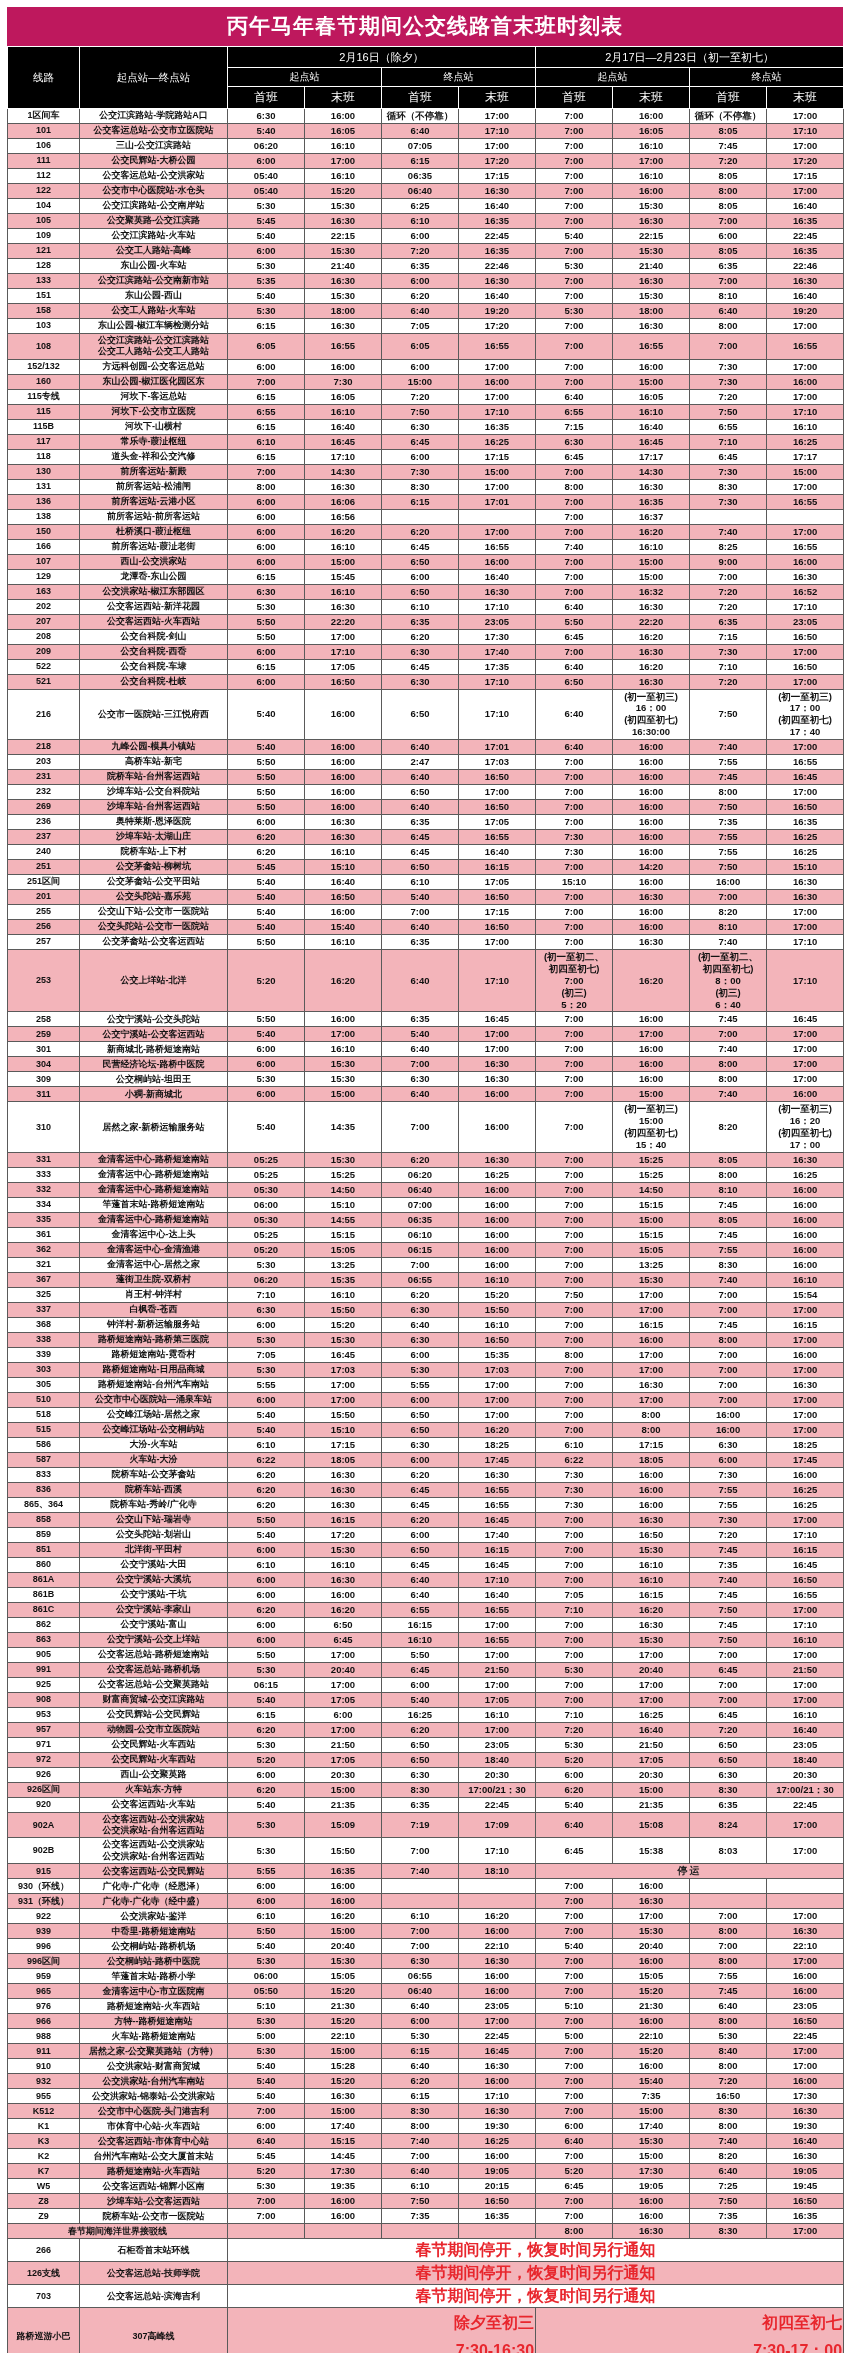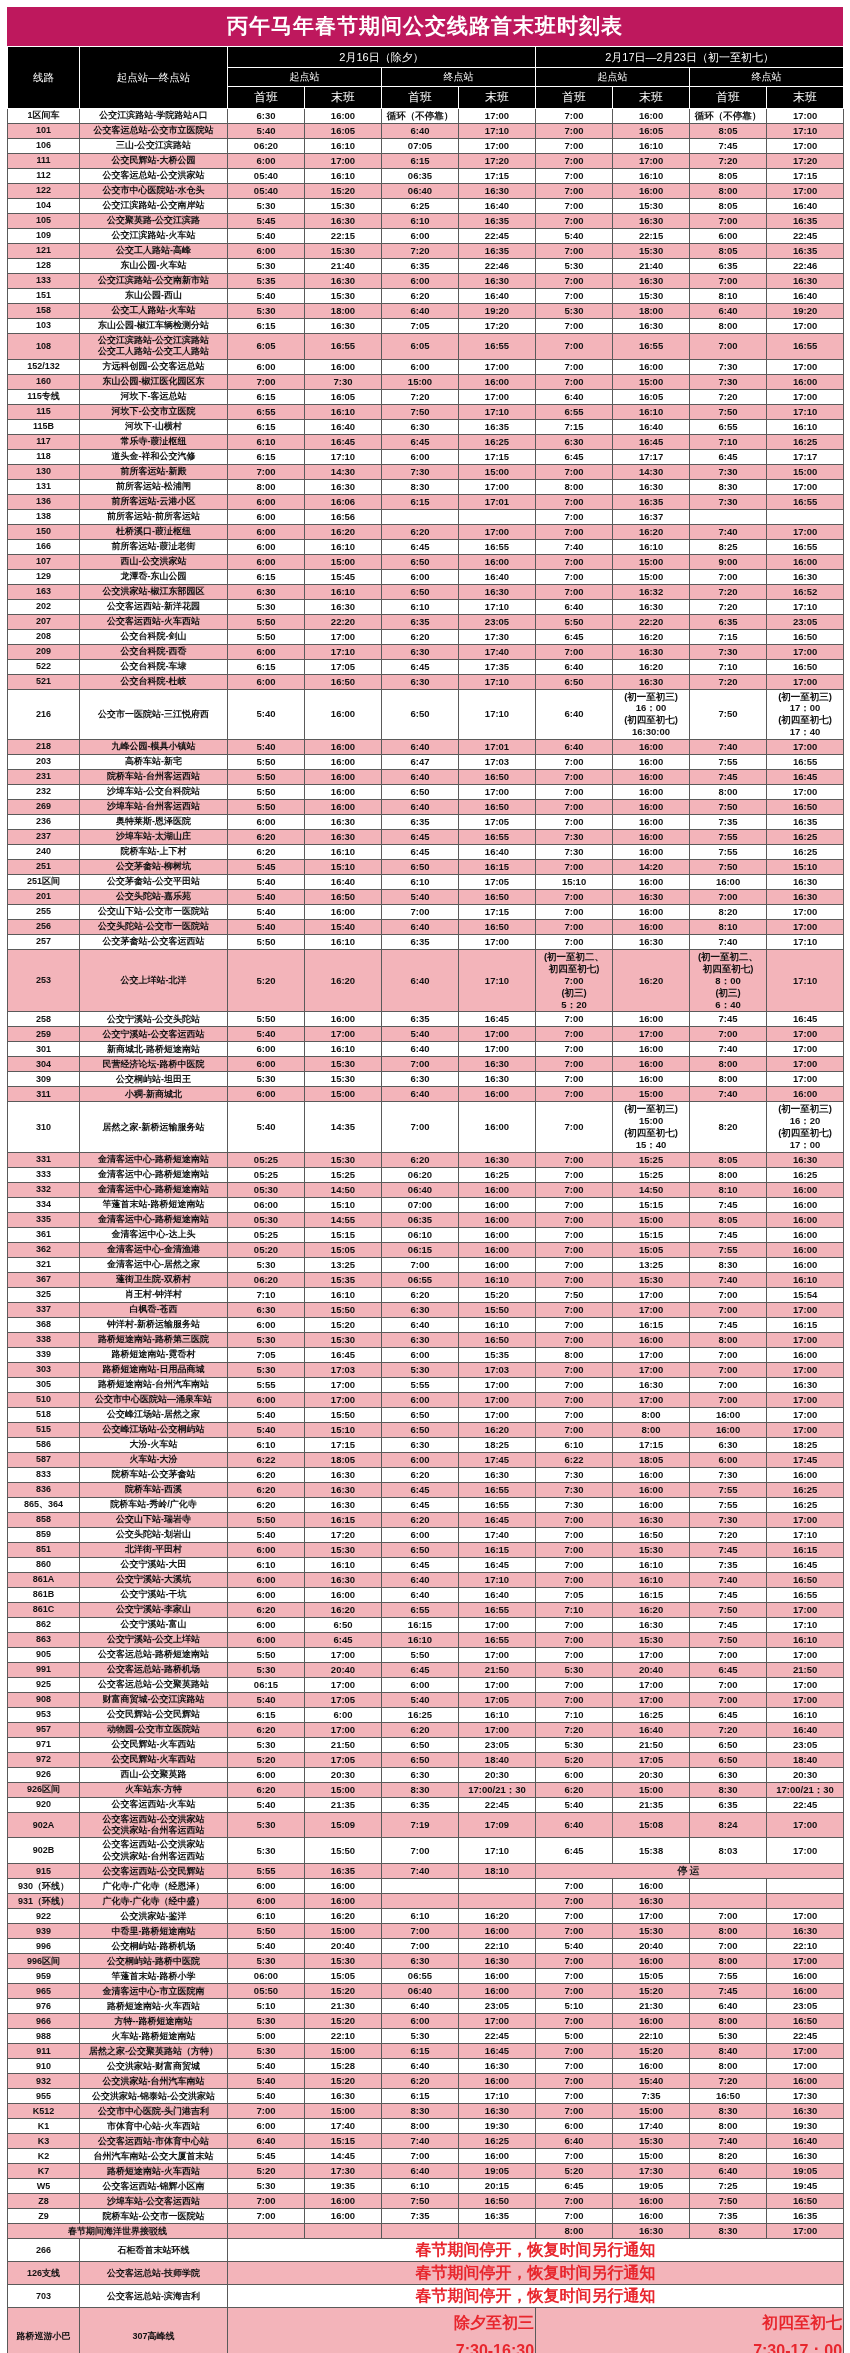--- a/index.html
+++ b/index.html
@@ -551,21 +551,21 @@
           <td>6:40</td>
           <td>16:00</td>
           <td>7:40</td>
           <td>17:00</td>
         </tr>
         <tr>
           <td class="r">203</td>
           <td class="s">高桥车站-新宅</td>
           <td>5:50</td>
           <td>16:00</td>
-          <td>6:47</td>
+          <td>2:47</td>
           <td>17:03</td>
           <td>7:00</td>
           <td>16:00</td>
           <td>7:55</td>
           <td>16:55</td>
         </tr>
         <tr>
           <td class="r">231</td>
           <td class="s">院桥车站-台州客运西站</td>
           <td>5:50</td>

